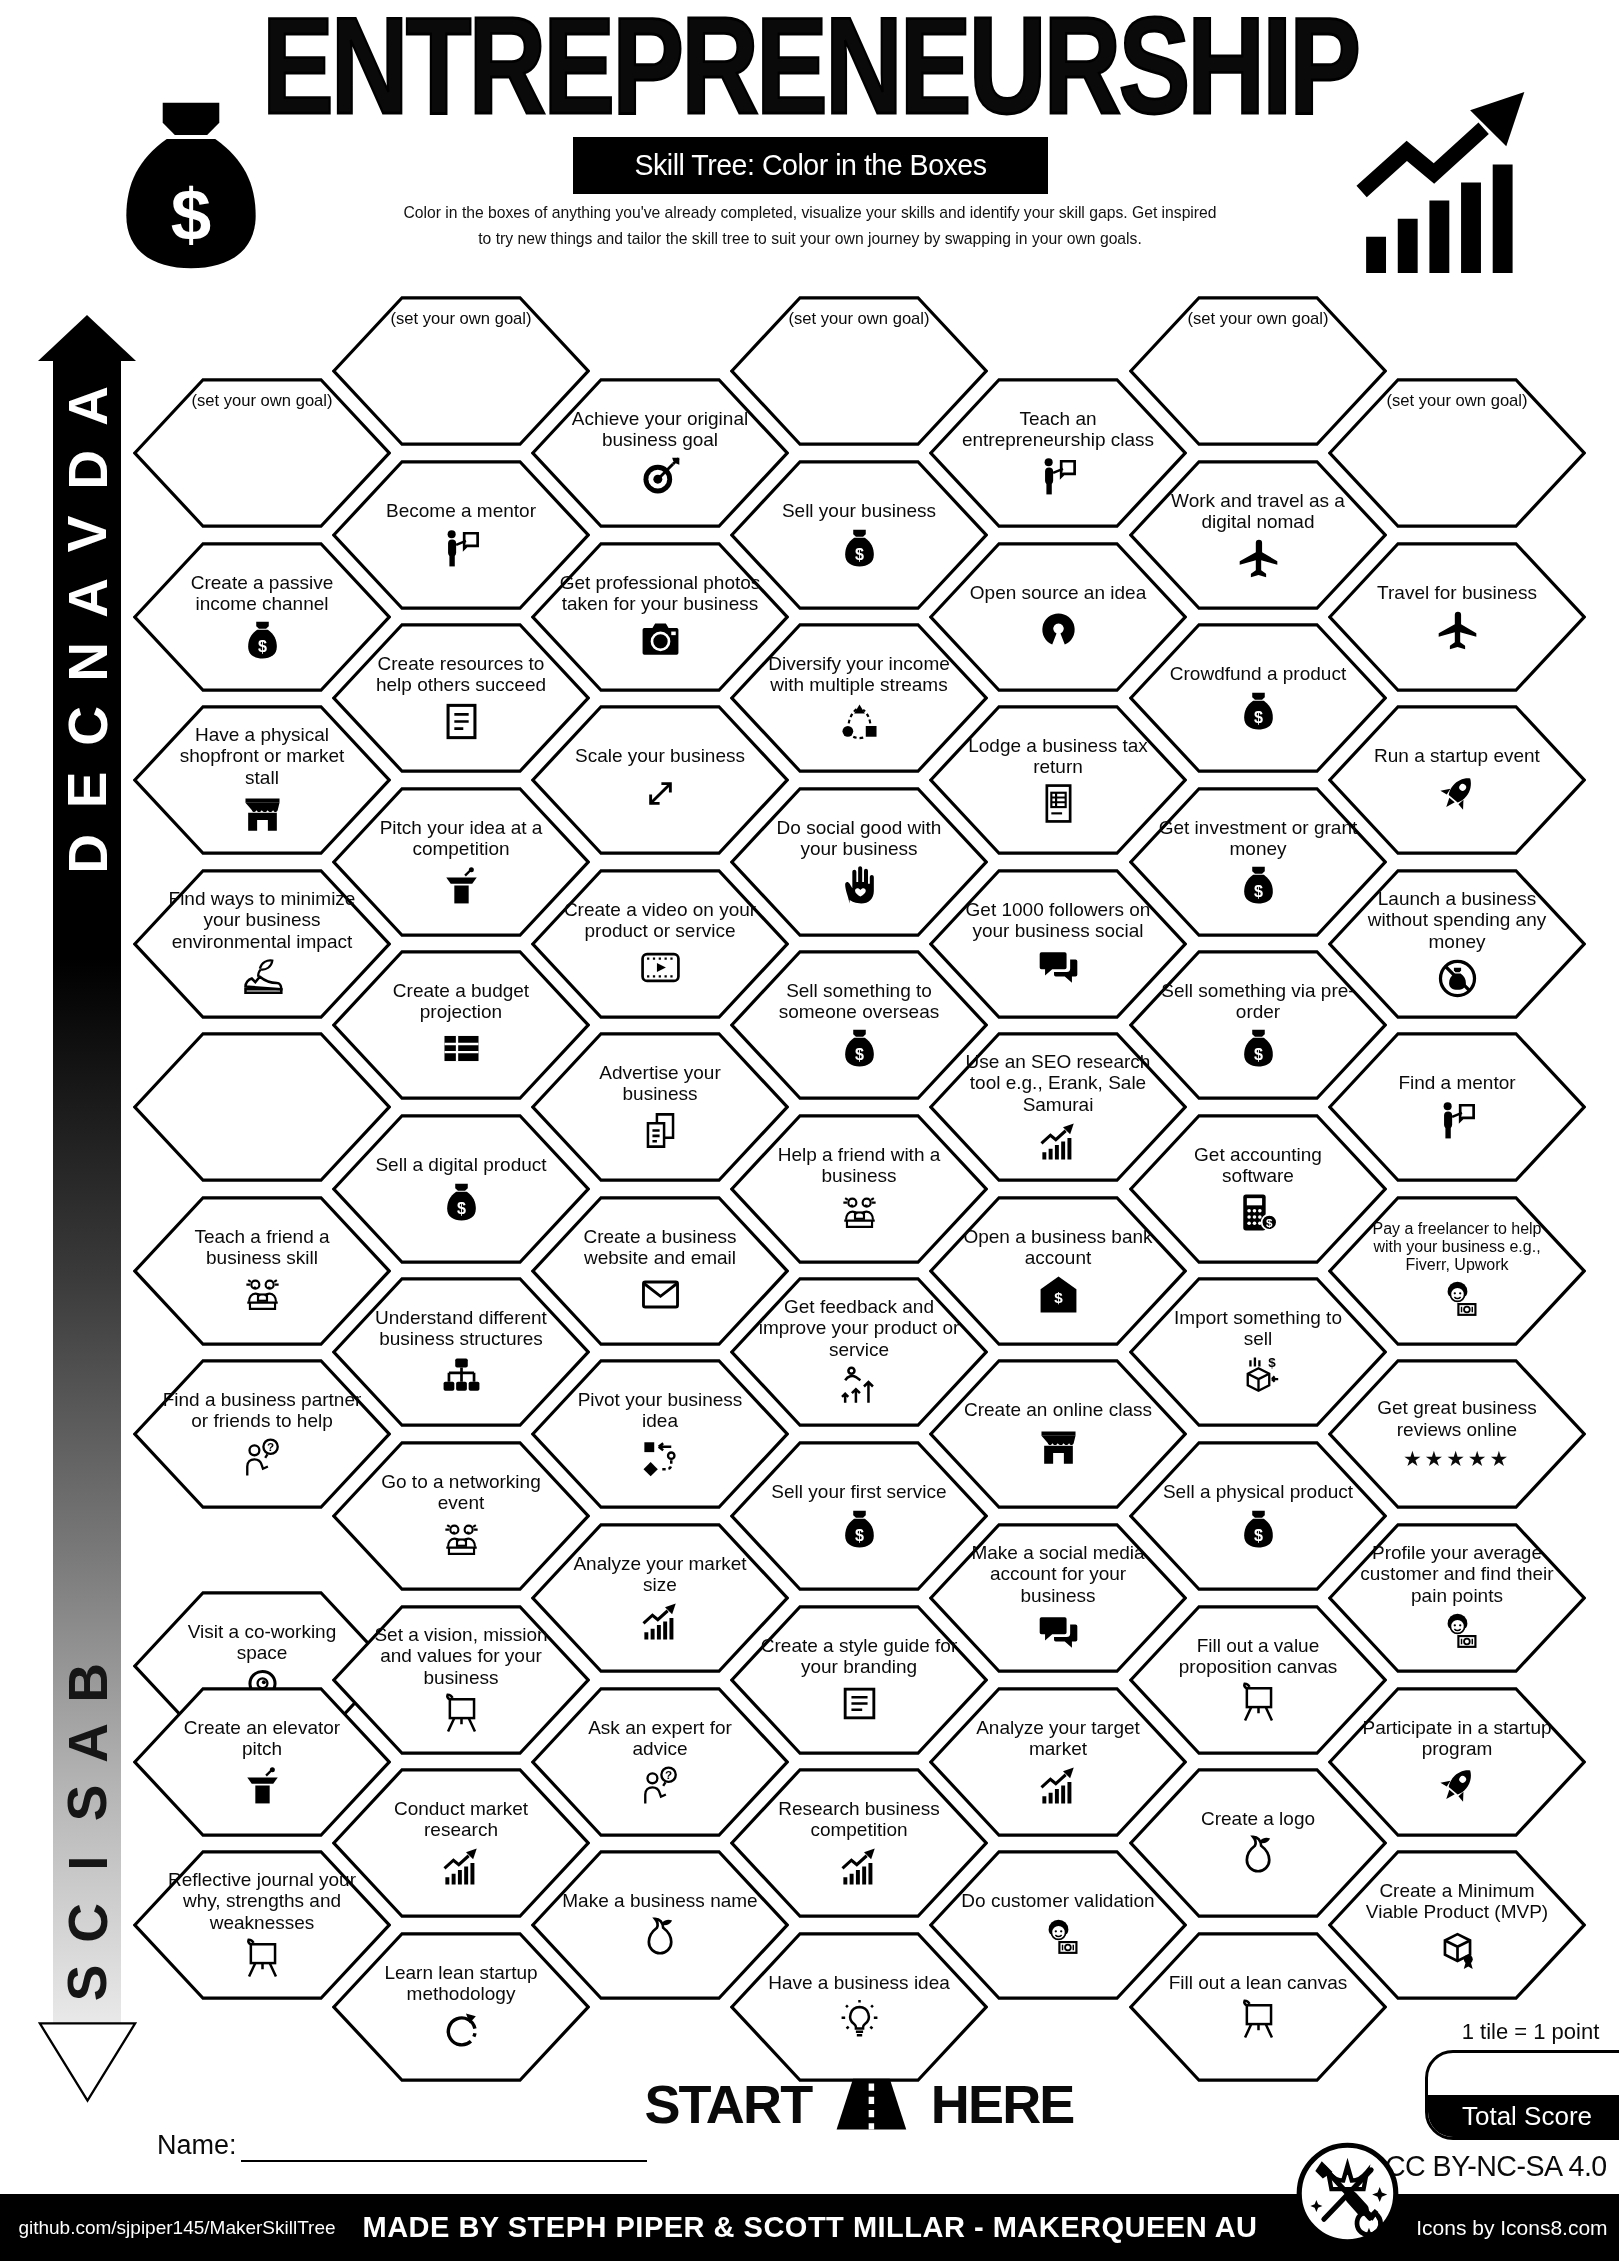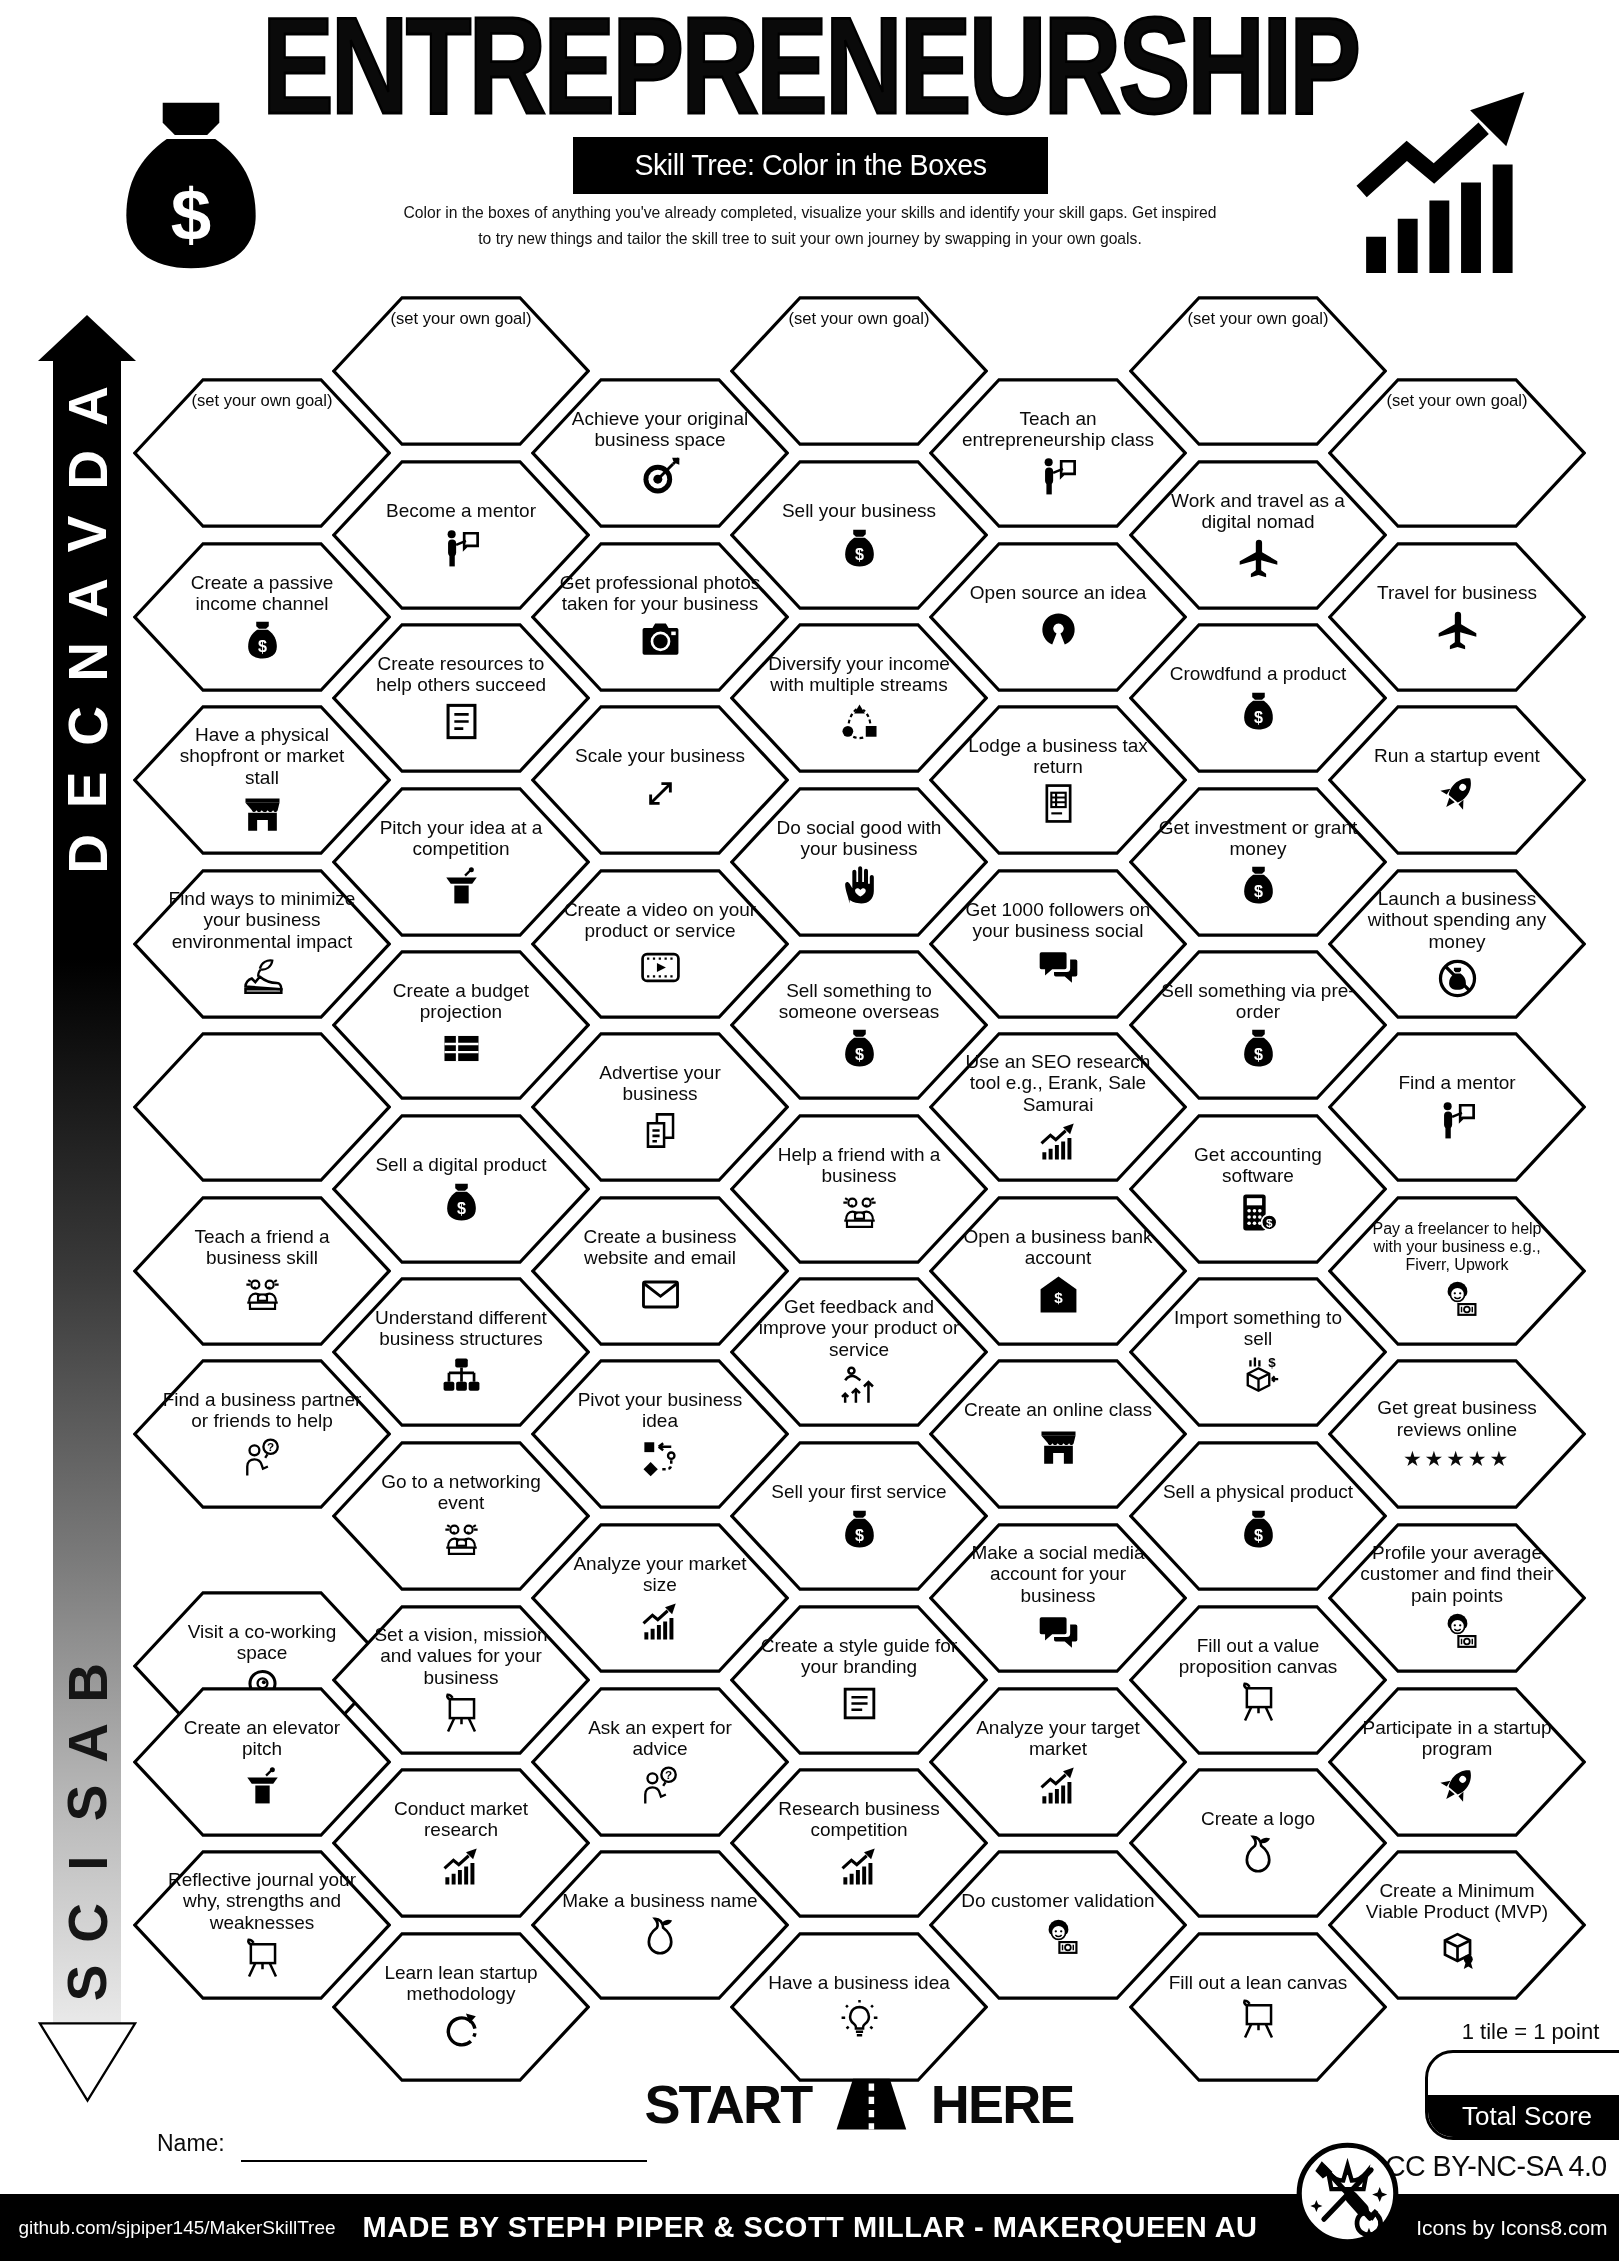--- a/index.html
+++ b/index.html
@@ -46,21 +46,21 @@
   
   .start-group{position:absolute;left:859px;top:2073px;transform:translateX(-50%);
        display:flex;align-items:center;gap:15.7px;}
   .start-group .word{font-size:54px;font-weight:700;letter-spacing:-1.8px;}
   .tile-note{position:absolute;left:1429px;top:2019px;width:203px;text-align:center;font-size:22px;}
   .score-box{position:absolute;left:1425px;top:2050px;width:198px;height:84px;background:#fff;
        border:3.2px solid #000;border-radius:28px 0 0 28px;overflow:hidden;}
   .score-band{position:absolute;left:0;right:0;bottom:0;height:42px;background:#000;color:#fff;
        font-size:26px;display:flex;align-items:center;justify-content:center;}
   .score-input{position:absolute;left:0;right:0;top:0;height:38px;}
-  .name-row{position:absolute;left:157px;top:2130px;font-size:23px;}
+  .name-row{position:absolute;left:157px;top:2130px;font-size:27px;}
   .name-line{position:absolute;left:241px;top:2123px;width:406px;height:37px;border-bottom:2.8px solid #000;}
   .license{position:absolute;right:9.2px;top:2150px;width:230px;text-align:center;font-size:28.6px;letter-spacing:-0.5px;}
   .badge{position:absolute;left:1296px;top:2142px;width:103px;height:103px;z-index:6;}
 
   .footer{position:absolute;left:0;right:0;top:2194px;height:67px;background:#000;color:#fff;}
   .footer span{position:absolute;top:0;line-height:67px;white-space:nowrap;}
   .footer .f-left{left:18.4px;font-size:19px;font-weight:300;}
   .footer .f-center{left:50%;transform:translateX(-50%);font-size:29px;font-weight:700;letter-spacing:0.5px;}
   .footer .f-right{right:12.4px;font-size:21px;font-weight:300;}
 </style>
@@ -600,21 +600,21 @@
           <svg class="hex-icon" viewBox="0 0 48 48">
             <use href="#cycle-arrow-icon"></use>
           </svg>
         </div>
       </div>
       <div class="hex" style="left: 531px; top: 377px;">
         <svg class="hex-bg" viewBox="0 0 560 330" preserveAspectRatio="none">
           <polygon points="4,165 152,6 408,6 556,165 408,324 152,324"></polygon>
         </svg>
         <div class="hex-content">
-          <div class="hex-label">Achieve your original business space</div>
+          <div class="hex-label">Achieve your original business goal</div>
           <svg class="hex-icon" viewBox="0 0 48 48">
             <use href="#target-icon"></use>
           </svg>
         </div>
       </div>
       <div class="hex" style="left: 531px; top: 541px;">
         <svg class="hex-bg" viewBox="0 0 560 330" preserveAspectRatio="none">
           <polygon points="4,165 152,6 408,6 556,165 408,324 152,324"></polygon>
         </svg>
         <div class="hex-content">

